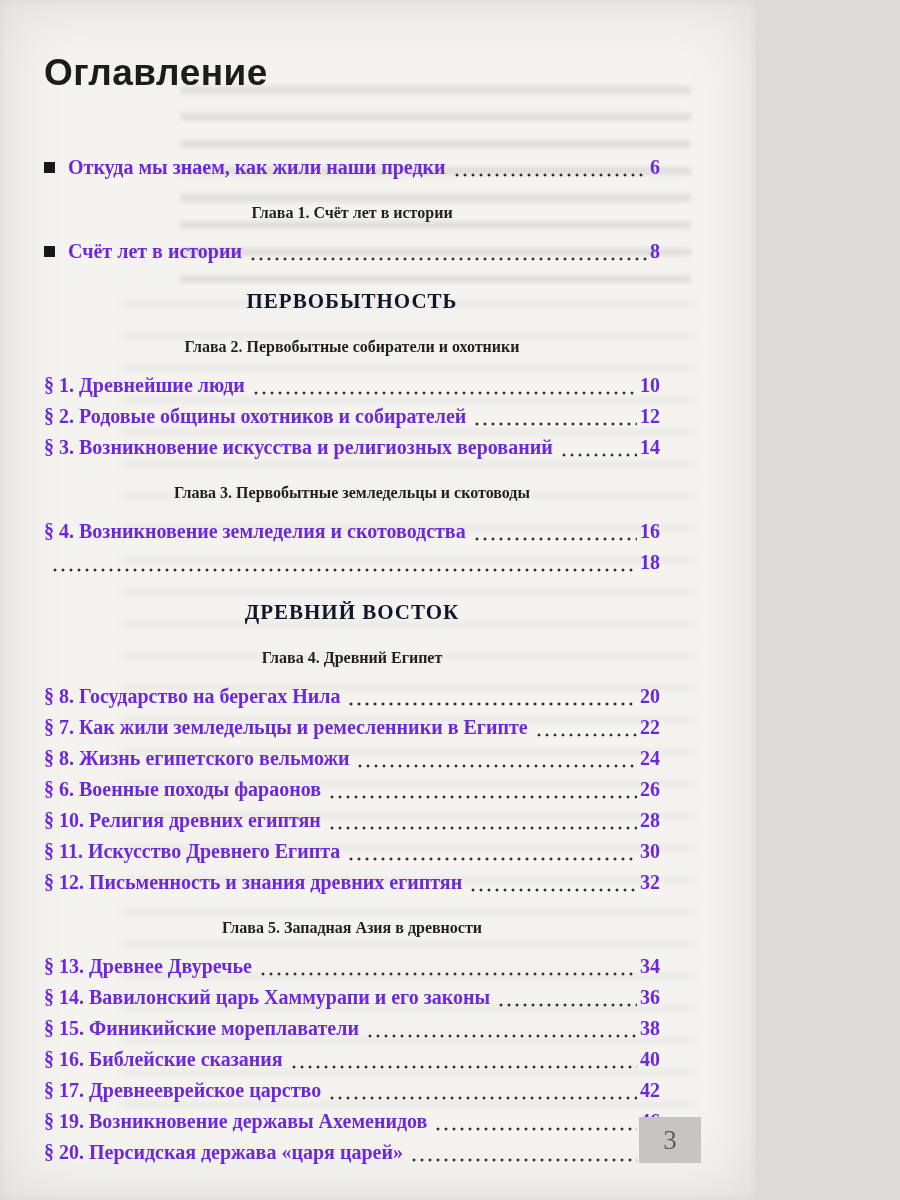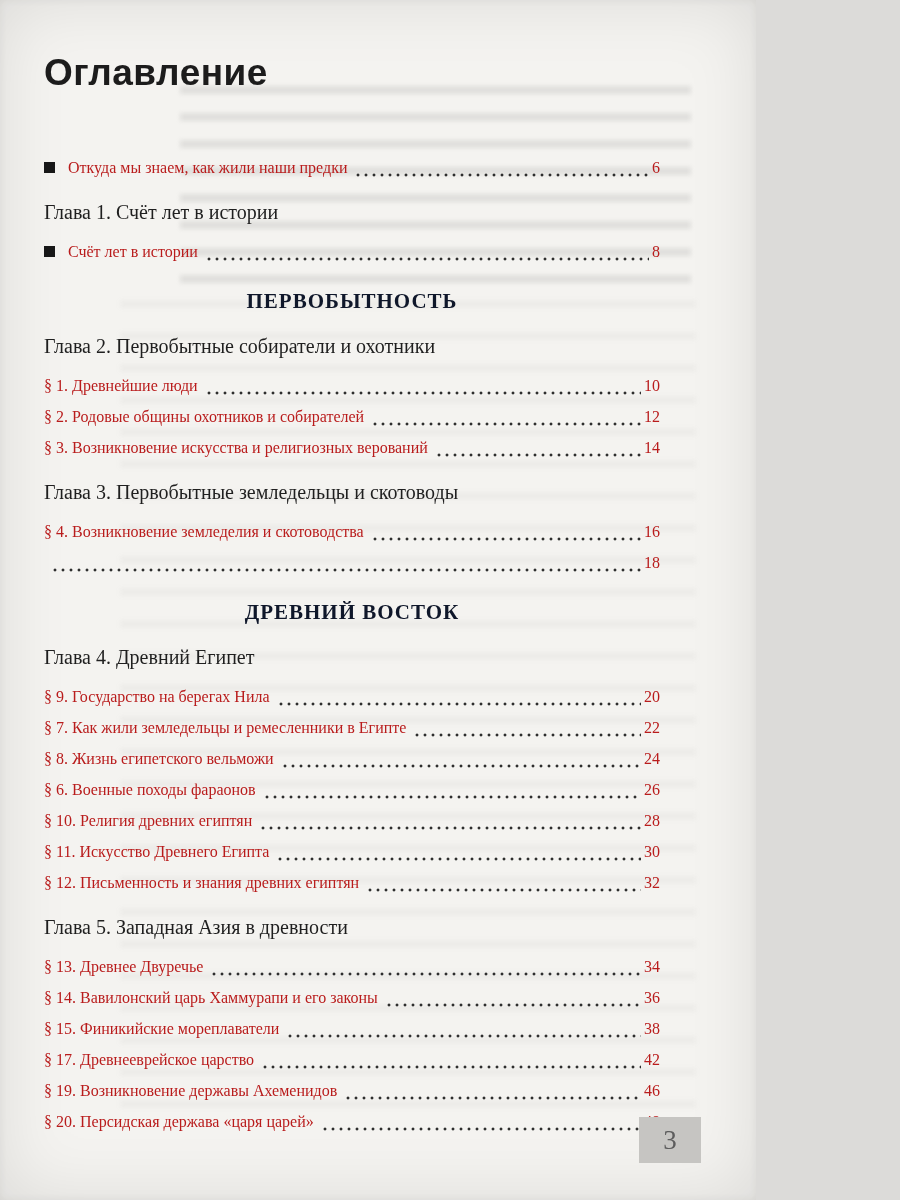--- a/index.html
+++ b/index.html
@@ -40,47 +40,47 @@
     font-family: "Liberation Sans", sans-serif;
     font-size: 37px;
     font-weight: 700;
     color: #1c1c1c;
     letter-spacing: 0.5px;
     margin: 8px 0 58px 0;
   }
   .row {
     display: flex;
     align-items: baseline;
-    font-size: 16px;
-    font-weight: 400;
+    font-size: 20px;
+    font-weight: 700;
     line-height: 31px;
-    color: #b91c1c;
+    color: #6d28d9;
   }
   .sq {
     width: 11px; height: 11px;
     background: #171717;
     margin-right: 13px;
     align-self: center;
     flex: none;
   }
   .t { white-space: nowrap; }
   .dots {
     flex: 1;
     align-self: stretch;
     margin: 0 3px 0 7px;
     background-image: radial-gradient(circle, #2e2e2e 1.3px, transparent 1.7px);
     background-size: 8px 4px;
     background-repeat: repeat-x;
     background-position: left bottom 6px;
   }
   .pg { flex: none; }
   .chapter {
-    text-align: left;
-    font-size: 20px;
-    font-weight: 400;
+    text-align: center;
+    font-size: 16px;
+    font-weight: 700;
     line-height: 31px;
     margin: 14px 0 8px 0;
     color: #1f1f1f;
   }
   .part {
     text-align: center;
     font-size: 21px;
     font-weight: 700;
     letter-spacing: 1px;
     line-height: 31px;
@@ -160,21 +160,21 @@
     <div class="row">
       <span class="dots"></span>
       <span class="pg">18</span>
     </div>
 
     <div class="part">ДРЕВНИЙ ВОСТОК</div>
 
     <div class="chapter">Глава 4. Древний Египет</div>
 
     <div class="row">
-      <span class="t">§ 9. Государство на берегах Нила</span>
+      <span class="t">§ 8. Государство на берегах Нила</span>
       <span class="dots"></span>
       <span class="pg">20</span>
     </div>
 
     <div class="row">
       <span class="t">§ 7. Как жили земледельцы и ремесленники в Египте</span>
       <span class="dots"></span>
       <span class="pg">22</span>
     </div>
 
@@ -221,20 +221,25 @@
       <span class="dots"></span>
       <span class="pg">36</span>
     </div>
 
     <div class="row">
       <span class="t">§ 15. Финикийские мореплаватели</span>
       <span class="dots"></span>
       <span class="pg">38</span>
     </div>
 
+    <div class="row">
+      <span class="t">§ 16. Библейские сказания</span>
+      <span class="dots"></span>
+      <span class="pg">40</span>
+    </div>
 
     <div class="row">
       <span class="t">§ 17. Древнееврейское царство</span>
       <span class="dots"></span>
       <span class="pg">42</span>
     </div>
 
 
     <div class="row">
       <span class="t">§ 19. Возникновение державы Ахеменидов</span>

